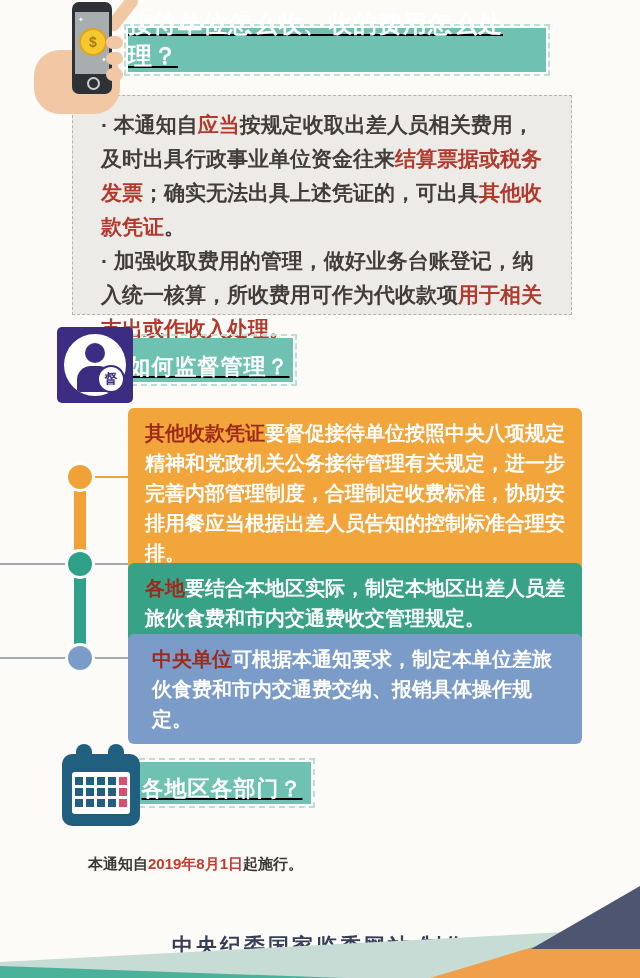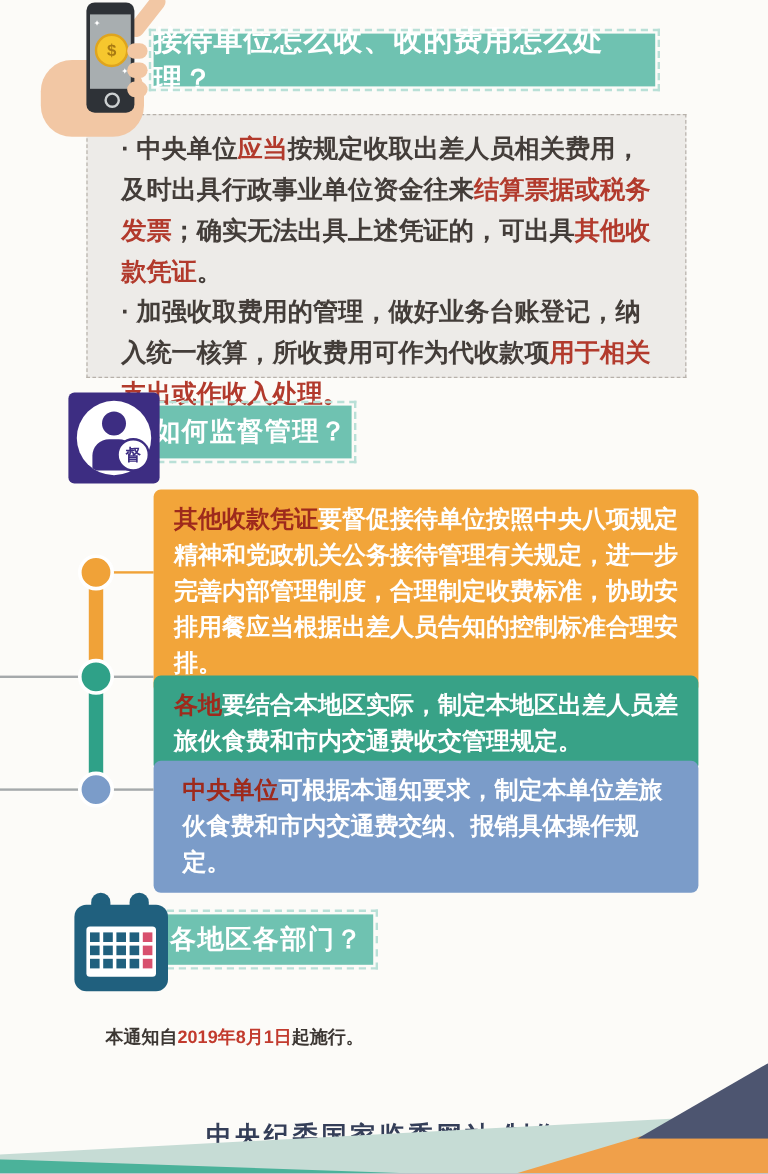--- a/index.html
+++ b/index.html
@@ -1,21 +1,21 @@
 <!DOCTYPE html>
 <html><head>
 <meta charset="utf-8">
 <style>
   html,body{margin:0;padding:0;}
   body{font-family:"Liberation Sans","DejaVu Sans",sans-serif;background:#e8e8e8;}
   .poster{position:relative;width:640px;height:978px;margin:0 auto;background:#fcfbf8;overflow:hidden;}
 
   
   .banner{position:absolute;height:44px;background:#6fc2b1;outline:2px dashed #b9e0d7;outline-offset:2px;
-    display:flex;align-items:center;justify-content:center;}
+    display:flex;align-items:flex-end;justify-content:center;text-decoration:underline;}
   .banner span{color:#ffffff;font-weight:700;letter-spacing:1px;}
 
   
   .phone-wrap{position:absolute;left:30px;top:0;width:112px;height:118px;z-index:5;}
   .palm{position:absolute;left:4px;top:50px;width:86px;height:64px;background:#f2c7a4;border-radius:26px;}
   .finger-diag{position:absolute;left:86px;top:-8px;width:13px;height:42px;background:#f2c7a4;border-radius:7px;transform:rotate(38deg);}
   .phone{position:absolute;left:42px;top:2px;width:40px;height:92px;background:#2e3237;border-radius:7px;z-index:2;}
   .screen{position:absolute;left:3px;top:10px;width:34px;height:62px;background:#a8aeb0;}
   .coin{position:absolute;left:4px;top:16px;width:24px;height:24px;border-radius:50%;background:#f6c72e;border:2px solid #dfa41e;
     display:flex;align-items:center;justify-content:center;color:#a87a12;font-weight:700;font-size:14px;}
@@ -99,21 +99,21 @@
     <div class="fbump" style="top:36px;"></div>
     <div class="fbump" style="top:52px;"></div>
     <div class="fbump" style="top:68px;"></div>
   </div>
 
   <div class="banner" style="left:128px;top:28px;width:418px;">
     <span style="font-size:24px;">接待单位怎么收、收的费用怎么处理？</span>
   </div>
 
   <div class="gray-box">
-    <p><span>·  中央单位</span><span class="seg-red">应当</span><span>按规定收取出差人员相关费用，及时出具行政事业单位资金往来</span><span class="seg-red">结算票据或税务发票</span><span>；确实无法出具上述凭证的，可出具</span><span class="seg-red">其他收款凭证</span><span>。</span></p>
+    <p><span>·  本通知自</span><span class="seg-red">应当</span><span>按规定收取出差人员相关费用，及时出具行政事业单位资金往来</span><span class="seg-red">结算票据或税务发票</span><span>；确实无法出具上述凭证的，可出具</span><span class="seg-red">其他收款凭证</span><span>。</span></p>
     <p><span>·  加强收取费用的管理，做好业务台账登记，纳入统一核算，所收费用可作为代收款项</span><span class="seg-red">用于相关支出或作收入处理。</span></p>
   </div>
 
   <div class="stamp">
     <div class="disc">
       <div class="head"></div>
       <div class="body"></div>
     </div>
     <div class="badge">督</div>
   </div>

